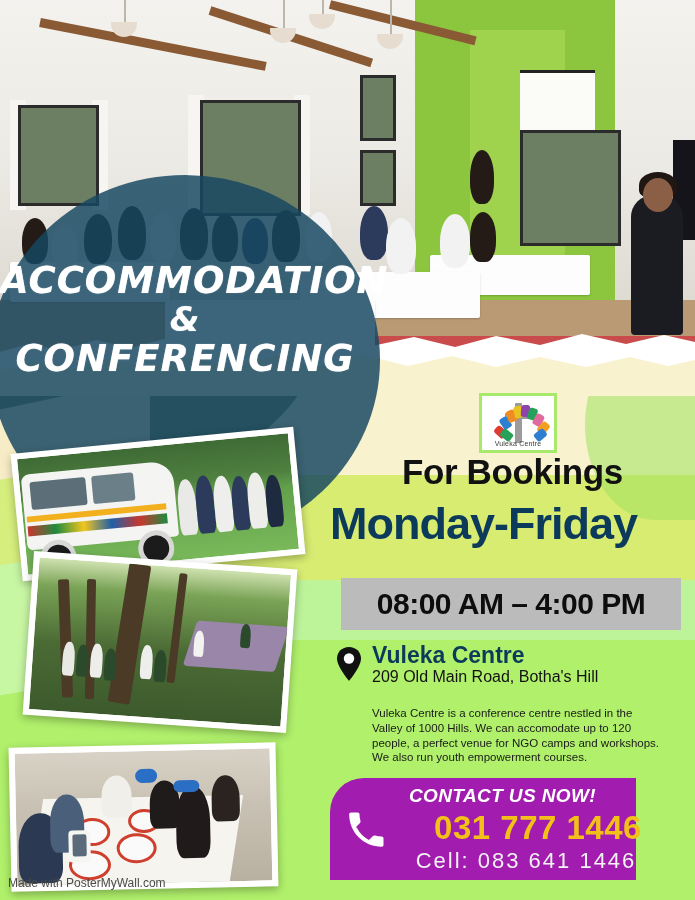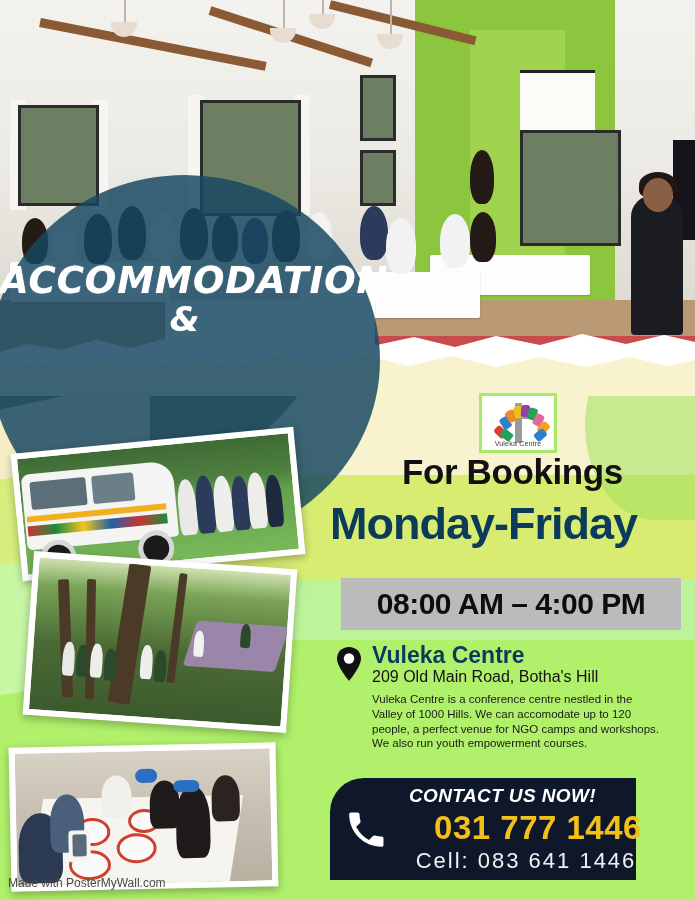--- a/index.html
+++ b/index.html
@@ -138,26 +138,26 @@
   .monday{position:absolute;left:330px;top:498px;width:365px;text-align:left;
      font-size:45px;font-weight:700;color:#0c3a5b;letter-spacing:-1px;}
   .timebox{position:absolute;left:341px;top:578px;width:340px;height:52px;
      background:#bbbbbb;display:flex;align-items:center;justify-content:center;}
   .timebox span{font-size:30px;font-weight:700;color:#0d0d0d;letter-spacing:-.5px;}
 
   .addr{position:absolute;left:336px;top:643px;width:352px;}
   .pin{position:absolute;left:0px;top:4px;width:26px;height:34px;}
   .addr-name{margin-left:36px;font-size:23px;font-weight:700;color:#0c3a5b;line-height:1.05;}
   .addr-street{margin-left:36px;font-size:16px;color:#121212;margin-top:1px;}
-  .addr-desc{margin-left:36px;font-size:11.5px;color:#1a1a1a;line-height:1.28;margin-top:6px;
+  .addr-desc{margin-left:36px;font-size:11.5px;color:#1a1a1a;line-height:1.28;margin-top:20px;
      width:290px;}
 
   
   .contact{position:absolute;left:330px;top:778px;width:306px;height:102px;
-     background:#0f172a;border-radius:34px 0 0 0;}
+     background:#a21caf;border-radius:34px 0 0 0;}
   .contact-title{position:absolute;left:0;top:7px;width:345px;text-align:center;
      font-size:19px;font-style:italic;font-weight:700;color:#ffffff;letter-spacing:.4px;}
   .phone-icon{position:absolute;left:16px;top:32px;width:40px;height:40px;color:#ffffff;}
   .tel{position:absolute;left:58px;top:31px;width:300px;text-align:center;
      font-size:33px;font-weight:700;color:#f2c019;letter-spacing:.5px;}
   .cell{position:absolute;left:36px;top:70px;width:320px;text-align:center;
      font-size:22px;color:#f2f2f2;letter-spacing:2px;}
 
   .credit{position:absolute;left:8px;top:876px;font-size:12px;color:#4a4a4a;}
 </style>
@@ -246,20 +246,21 @@
       <path d="M0,44 L34,36 L70,43 L108,33 L148,42 L190,31 L232,41 L276,30 L320,40
                L364,29 L408,40 L452,30 L496,41 L540,31 L586,41 L630,31 L668,40 L695,34
                L695,70 L0,70 Z" fill="#f9f2cf"></path>
     </svg>
   </div>
 
   <div class="circle"></div>
   <div class="headline">
     <div class="hl-line hl-1">ACCOMMODATION</div>
     <div class="hl-line hl-2">&amp;</div>
+    <div class="hl-line hl-3">CONFERENCING</div>
   </div>
 
   <div class="photo ph-taxi">
     <div class="inner">
       <div class="img-taxi">
         <div class="taxi-body"></div>
         <div class="taxi-win"></div>
         <div class="taxi-win2"></div>
         <div class="taxi-stripe"></div>
         <div class="taxi-stripe2"></div>

